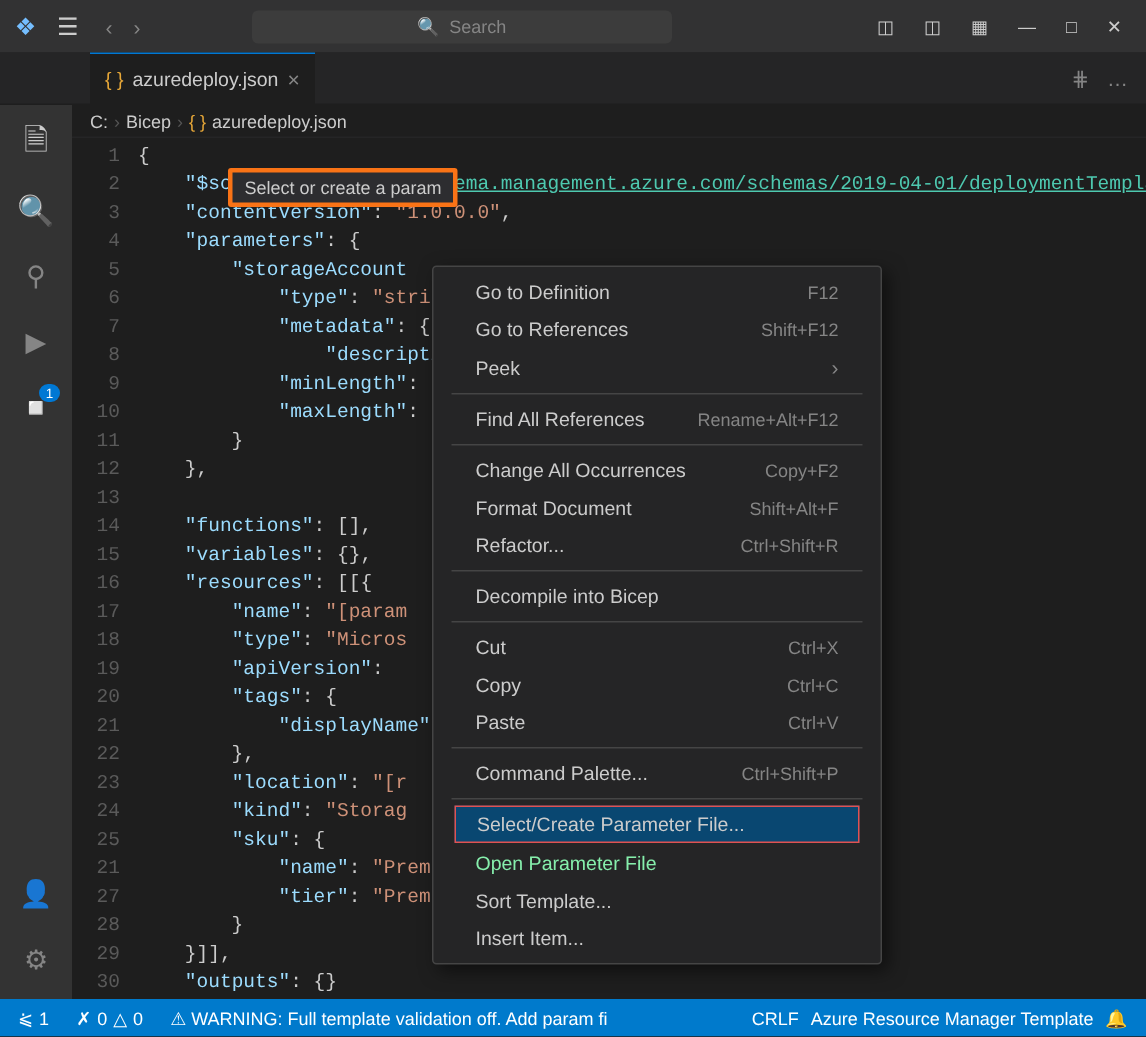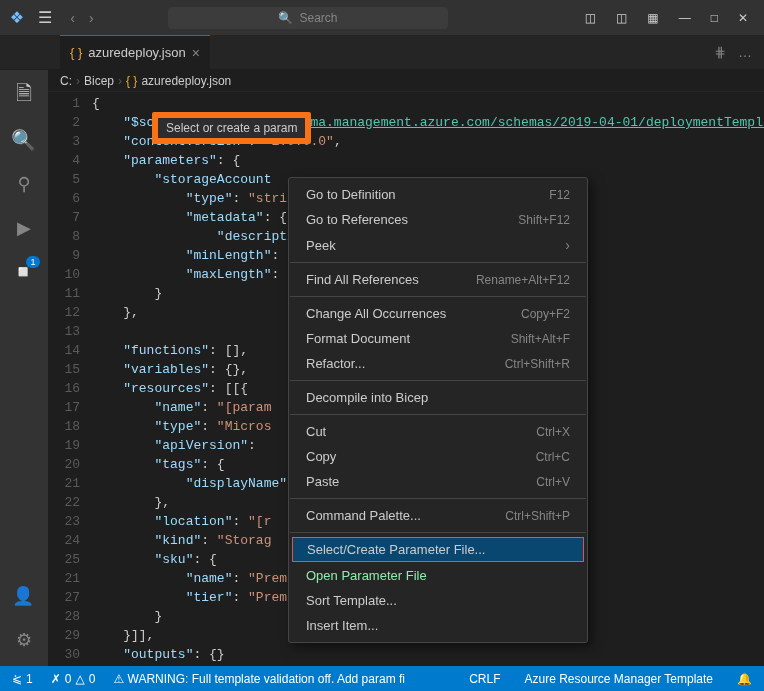--- a/index.html
+++ b/index.html
@@ -246,42 +246,42 @@
     .kw { color: #9cdcfe; }
     .str { color: #ce9178; }
     .url { color: #4ec9b0; text-decoration: underline; }
 
     
     .hint-box {
       position: absolute;
       top: 20px;
       left: 104px;
       background: #2d2d30;
-      border: 6px solid #f97316;
+      border: 3px solid #f97316;
       color: #cccccc;
       font-size: 12px;
       padding: 3px 8px;
       border-radius: 2px;
       white-space: nowrap;
       z-index: 10;
       text-align: right;
     }
 
     
     .context-menu {
       position: absolute;
       top: 85px;
       left: 240px;
       width: 300px;
       background: #252526;
       border: 1px solid #454545;
       border-radius: 3px;
       z-index: 100;
       box-shadow: 4px 4px 12px rgba(0,0,0,0.5);
-      padding: 4px 1px;
+      padding: 4px 12px;
     }
     .menu-item {
       display: flex;
       align-items: center;
       justify-content: space-between;
       padding: 5px 16px;
       cursor: pointer;
       font-size: 13px;
       color: #cccccc;
     }
@@ -316,21 +316,21 @@
     }
     .status-left {
       display: flex;
       align-items: center;
       gap: 10px;
     }
     .status-right {
       margin-left: auto;
       display: flex;
       align-items: center;
-      gap: 16px;
+      gap: 0;
     }
     .status-item {
       display: flex;
       align-items: center;
       gap: 4px;
       cursor: pointer;
       padding: 0 4px;
       height: 25px;
     }
   </style>

